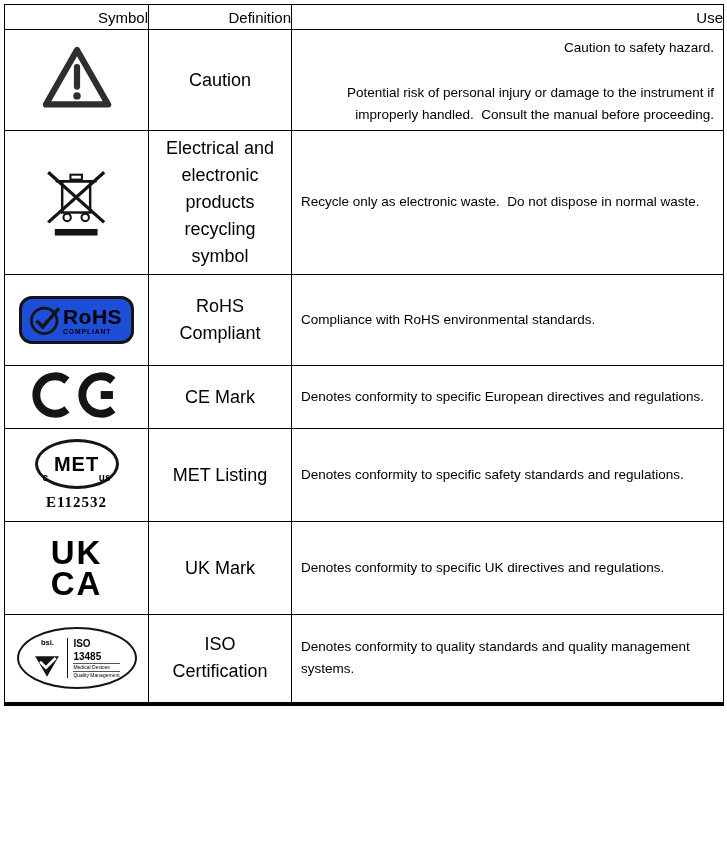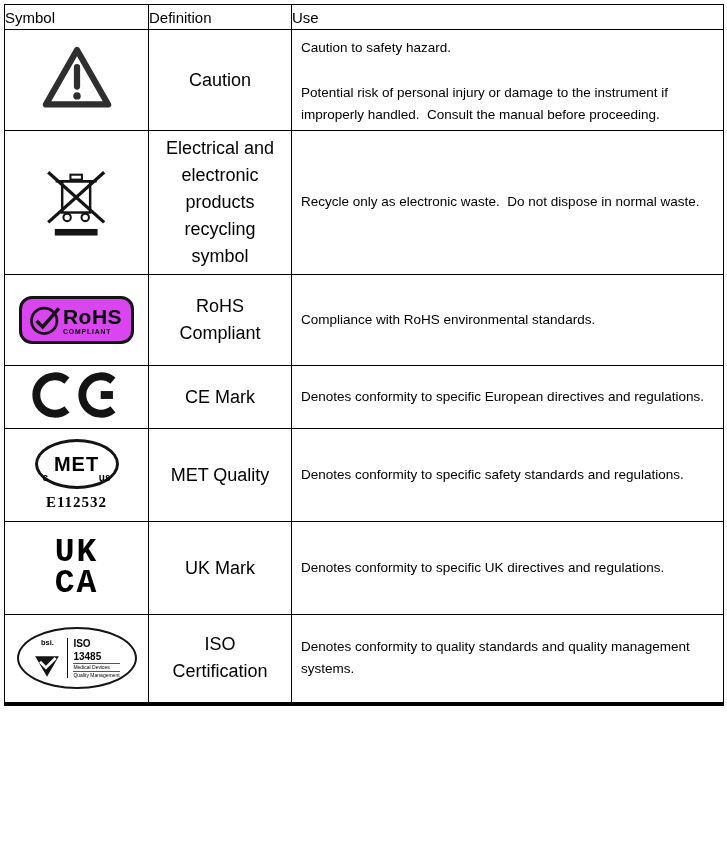--- a/index.html
+++ b/index.html
@@ -17,21 +17,21 @@
     table-layout: fixed;
     border: 1px solid #000;
     border-bottom: 4px solid #000;
   }
   th, td { border: 1px solid #000; }
 
   thead th {
     height: 25px;
     font-weight: 400;
     font-size: 15px;
-    text-align: left;
+    text-align: right;
     vertical-align: middle;
     margin-top: 31px;
   }
 
   tbody tr:nth-child(1) { height: 92px; }
   tbody tr:nth-child(2) { height: 98px; }
   tbody tr:nth-child(3) { height: 91px; }
   tbody tr:nth-child(4) { height: 63px; }
   tbody tr:nth-child(5) { height: 93px; margin-left: 24px; }
   tbody tr:nth-child(6) { height: 93px; }
@@ -46,32 +46,32 @@
     vertical-align: middle;
     text-align: center;
   }
   td.use {
     font-size: 13.5px;
     line-height: 1.65;
     padding: 4px 9px;
     vertical-align: middle;
     white-space: pre-wrap;
   }
-  td.use.top { vertical-align: top; padding-top: 7px; }
+  td.use.top { vertical-align: top; padding-top: 7px; text-align: right; }
   td.sym { text-align: center; vertical-align: middle; }
 
   
   .rohs {
     display: inline-flex;
     align-items: center;
     gap: 1px;
     border: 3px solid #141414;
     border-radius: 13px;
     padding: 4px 9px 4px 6px;
-    background: #d946ef;
+    background: #1d4ed8;
   }
   .rohs-text { text-align: left; }
   .rohs-title { font-weight: bold; font-size: 21px; line-height: 1; letter-spacing: 0.5px; }
   .rohs-sub  { font-weight: bold; font-size: 6.8px; letter-spacing: 0.9px; margin-top: 1px; }
 
   
   .met { display: inline-block; }
   .met-oval {
     width: 84px; height: 50px;
     border: 3px solid #141414;
@@ -87,21 +87,21 @@
     font-family: "Liberation Serif", serif;
     font-weight: bold;
     font-size: 15px;
     margin-top: 5px;
     text-align: center;
     letter-spacing: 1px;
   }
 
   
   .ukca {
-    font-family: Liberation Mono, monospace;
+    font-family: Liberation Sans, sans-serif;
     font-weight: bold;
     font-size: 33px;
     line-height: 0.95;
     letter-spacing: 2px;
     text-align: left;
     display: inline-block;
   }
 
   
   .fda {
@@ -213,21 +213,21 @@
         <td class="sym">
           <div class="met">
             <div class="met-oval">
               <span class="met-c">c</span>
               <span class="met-label">MET</span>
               <span class="met-us">us</span>
             </div>
             <div class="met-number">E112532</div>
           </div>
         </td>
-        <td class="def">MET Quality</td>
+        <td class="def">MET Listing</td>
         <td class="use">Denotes conformity to specific safety standards and regulations.</td>
       </tr>
 
       <tr>
         <td class="sym">
           <div class="ukca">
             <div>UK</div>
             <div>CA</div>
           </div>
         </td>

